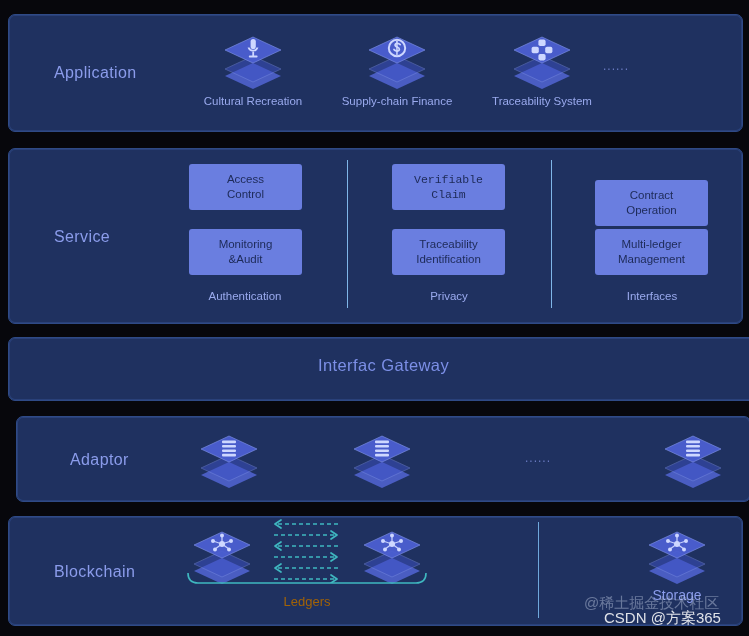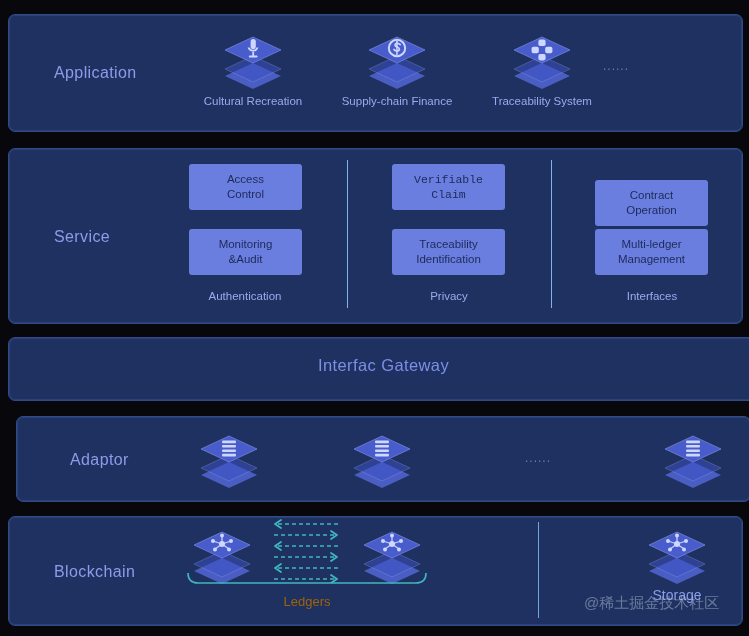--- a/index.html
+++ b/index.html
@@ -393,14 +393,15 @@
           <circle cx="24" cy="25.4" r="2"></circle>
             <circle cx="38" cy="25.4" r="2"></circle>
             <circle cx="31" cy="11.6" r="2"></circle>
         </g>
       </svg>
     </span>
   </div>
   <div class="storage-label">Storage</div>
 
   <div class="wm-juejin">@稀土掘金技术社区</div>
+  <div class="wm-csdn">CSDN @方案365</div>
 
 </div>
 
 </body></html>

